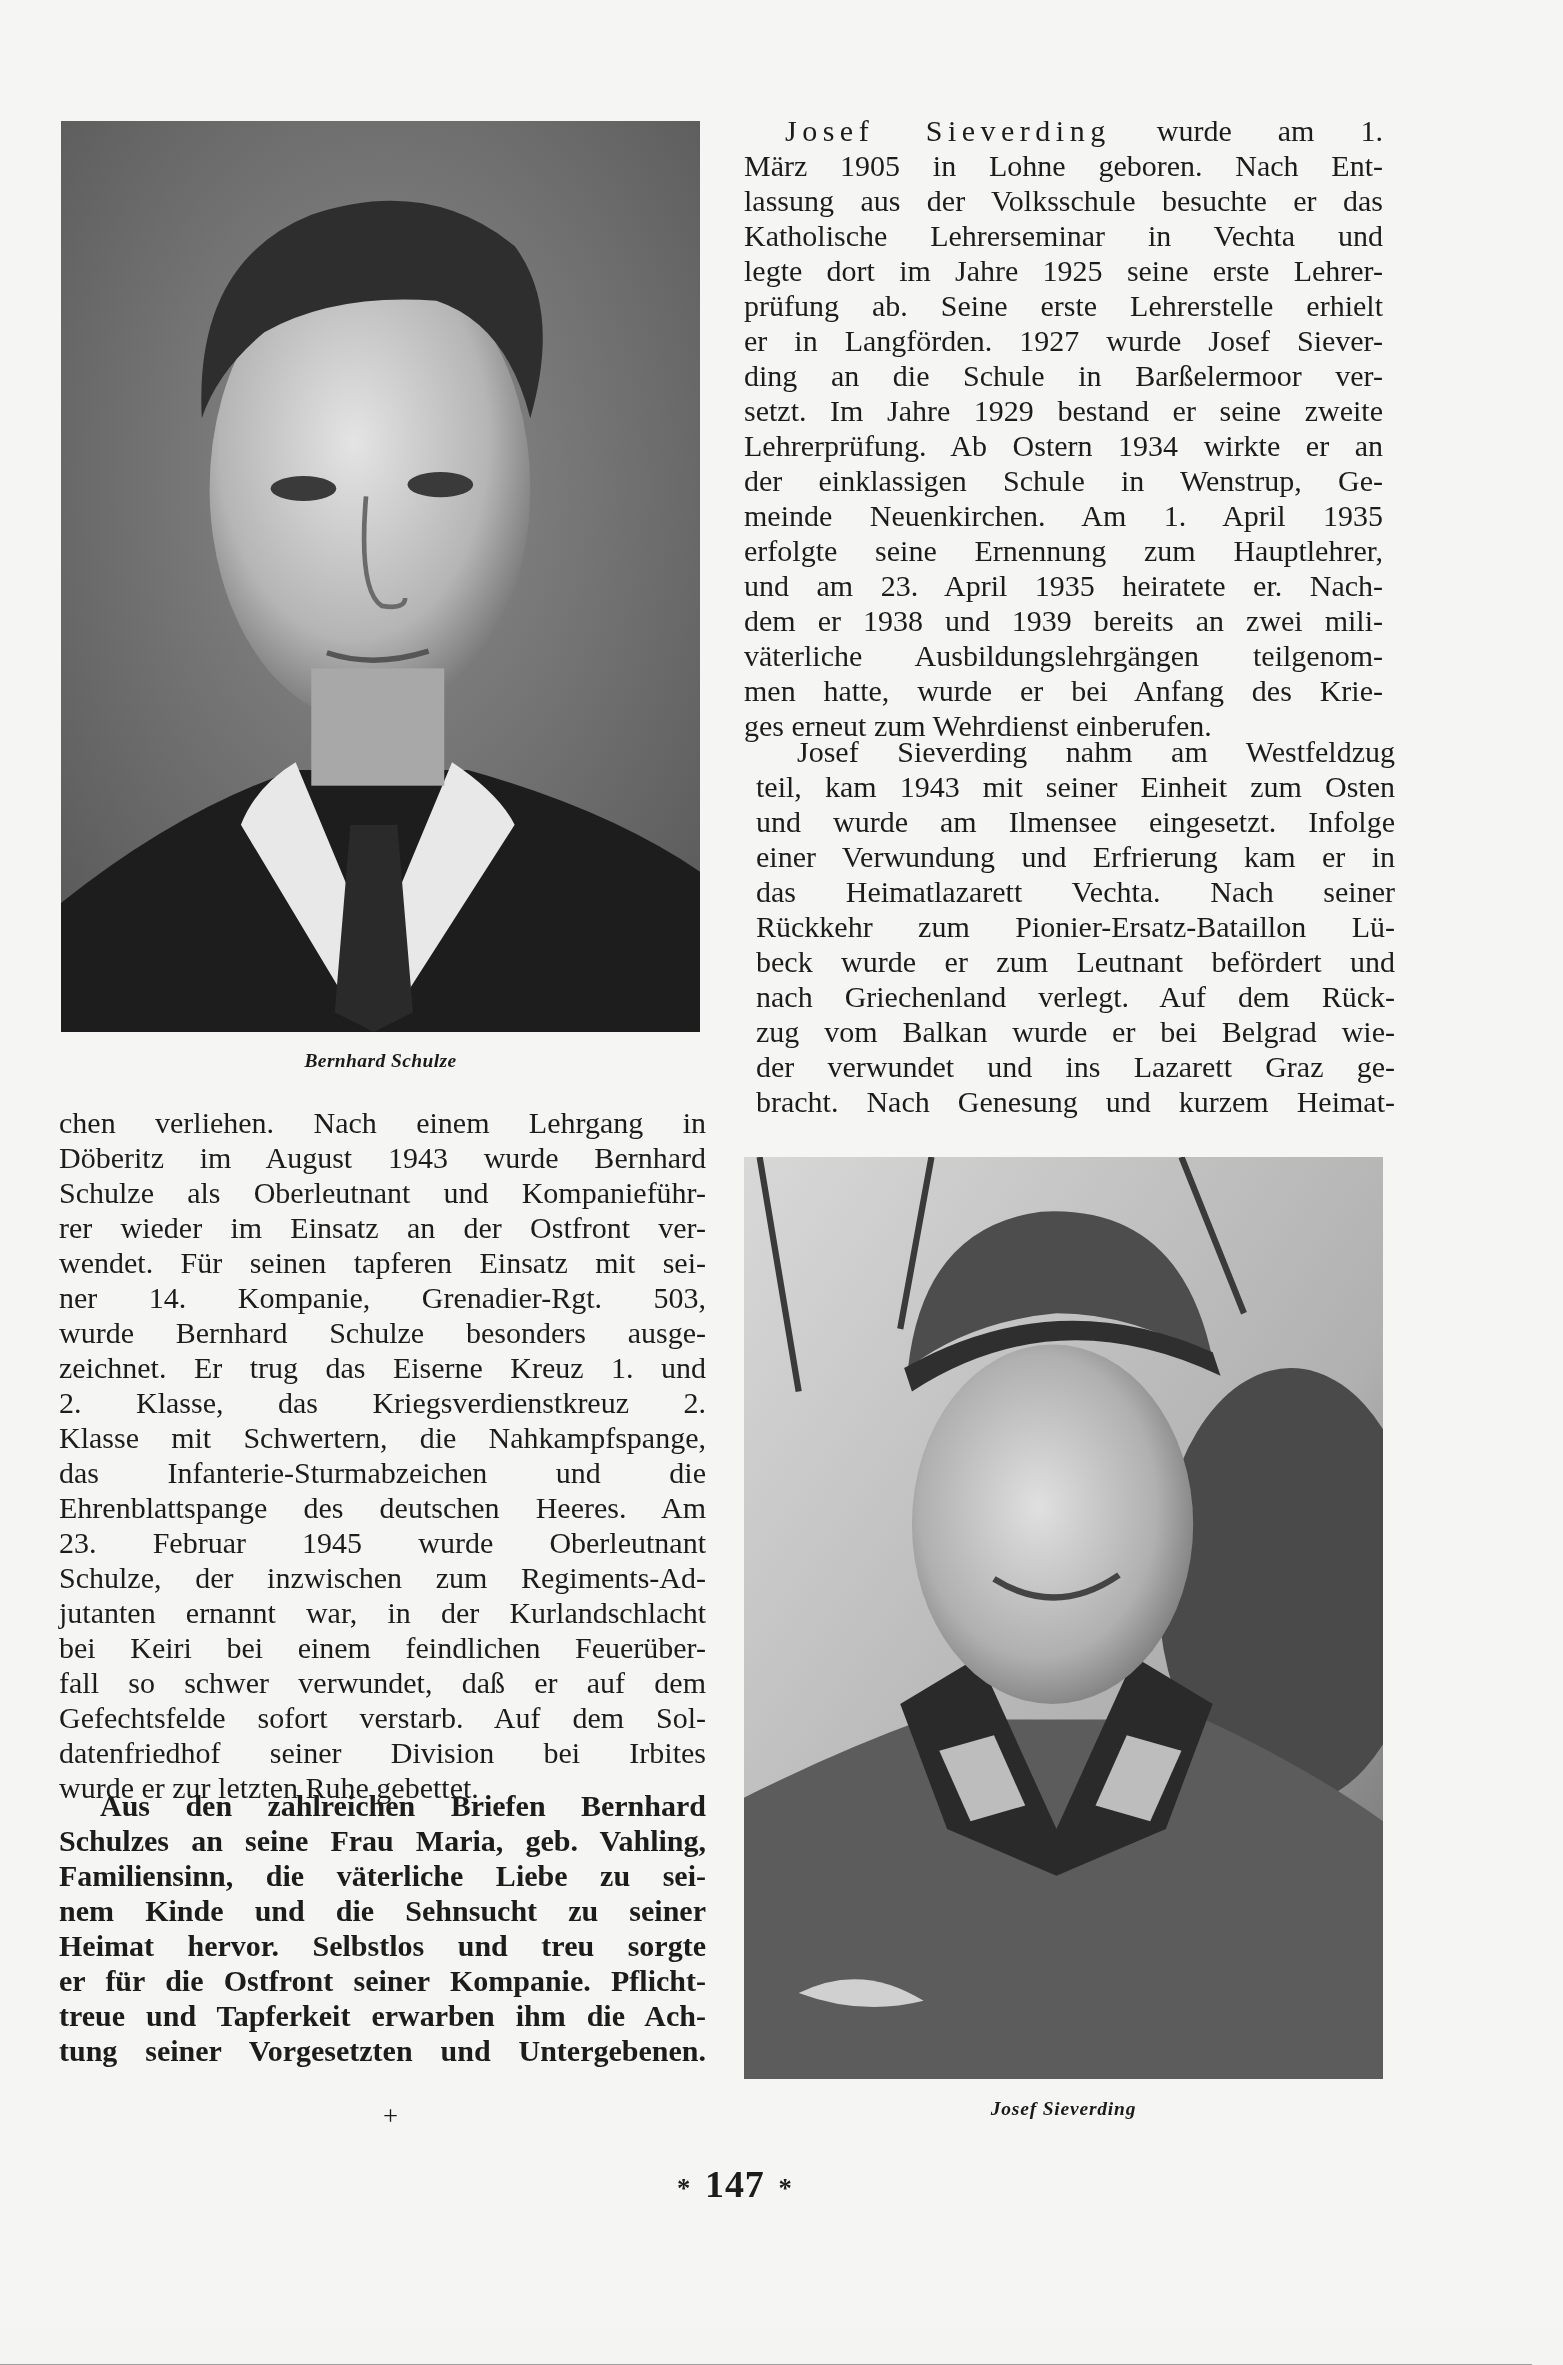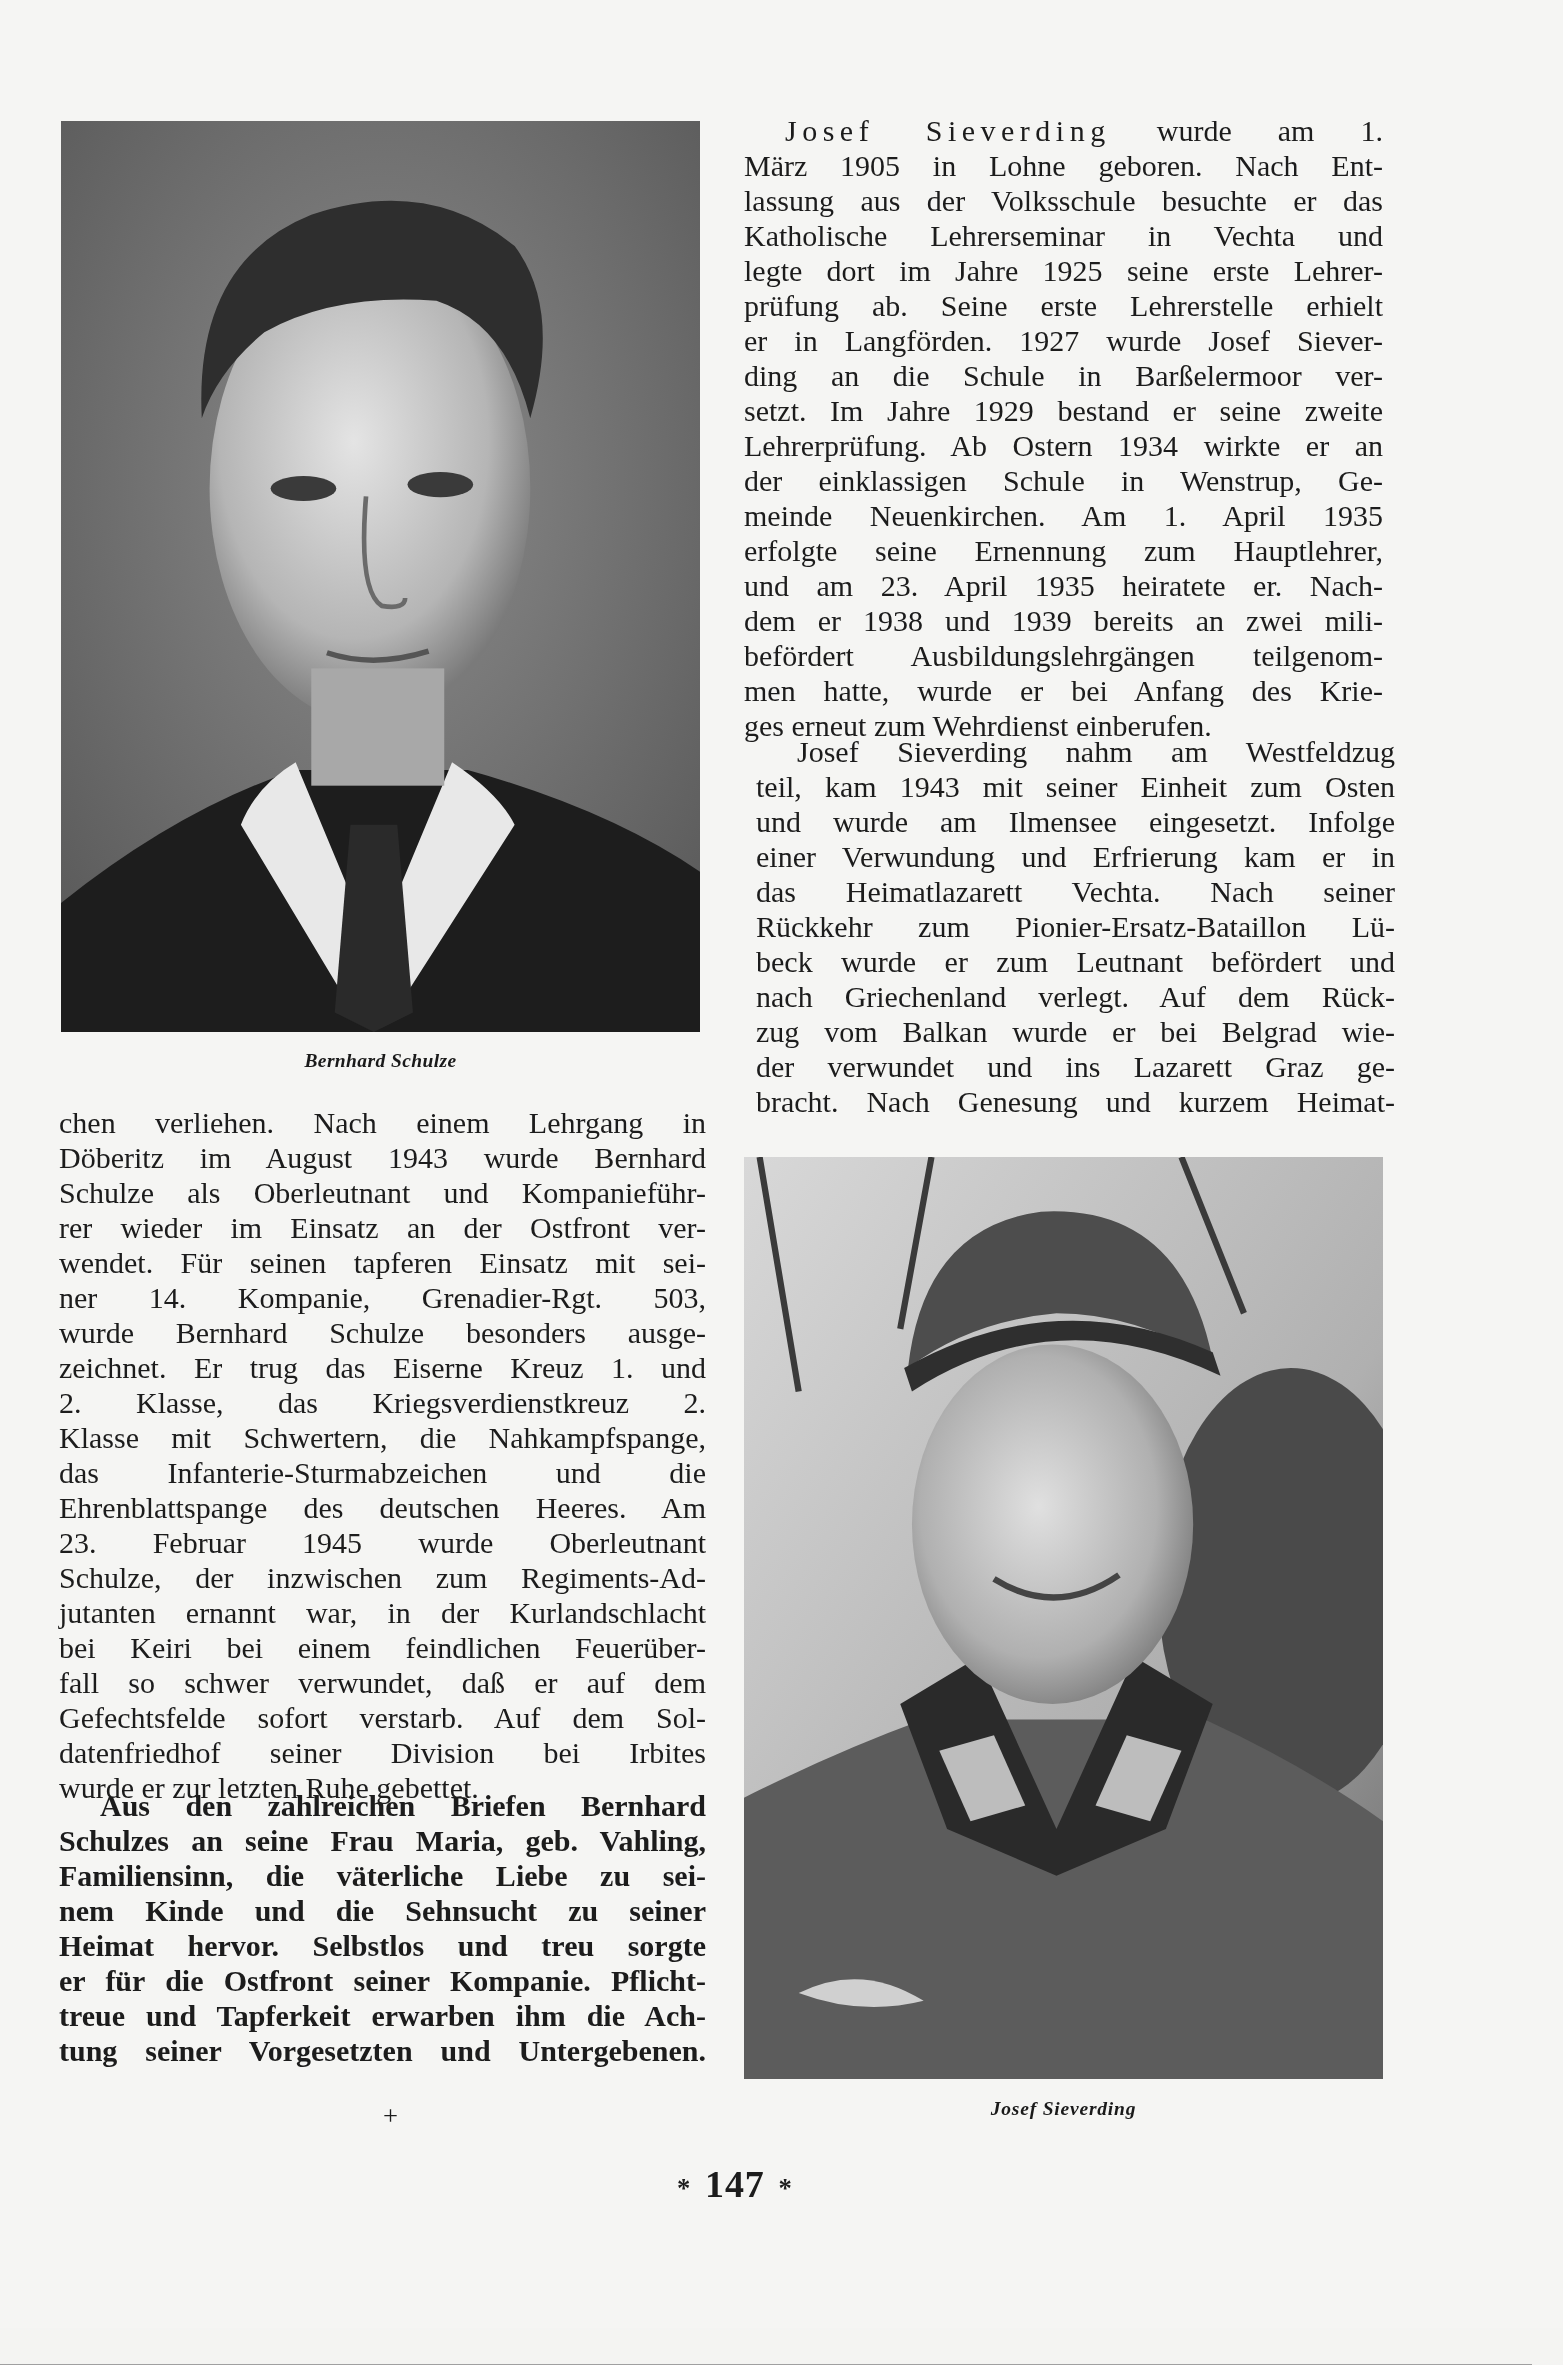--- a/index.html
+++ b/index.html
@@ -91,21 +91,21 @@
     <span class="line">prüfung ab. Seine erste Lehrerstelle erhielt</span>
     <span class="line">er in Langförden. 1927 wurde Josef Siever-</span>
     <span class="line">ding an die Schule in Barßelermoor ver-</span>
     <span class="line">setzt. Im Jahre 1929 bestand er seine zweite</span>
     <span class="line">Lehrerprüfung. Ab Ostern 1934 wirkte er an</span>
     <span class="line">der einklassigen Schule in Wenstrup, Ge-</span>
     <span class="line">meinde Neuenkirchen. Am 1. April 1935</span>
     <span class="line">erfolgte seine Ernennung zum Hauptlehrer,</span>
     <span class="line">und am 23. April 1935 heiratete er. Nach-</span>
     <span class="line">dem er 1938 und 1939 bereits an zwei mili-</span>
-    <span class="line">befördert Ausbildungslehrgängen teilgenom-</span>
+    <span class="line">väterliche Ausbildungslehrgängen teilgenom-</span>
     <span class="line">men hatte, wurde er bei Anfang des Krie-</span>
     <span class="line last">ges erneut zum Wehrdienst einberufen.</span>
   </div>
 
   <div class="col" id="col-right-mid">
     <span class="line indent">Josef Sieverding nahm am Westfeldzug</span>
     <span class="line">teil, kam 1943 mit seiner Einheit zum Osten</span>
     <span class="line">und wurde am Ilmensee eingesetzt. Infolge</span>
     <span class="line">einer Verwundung und Erfrierung kam er in</span>
     <span class="line">das Heimatlazarett Vechta. Nach seiner</span>

